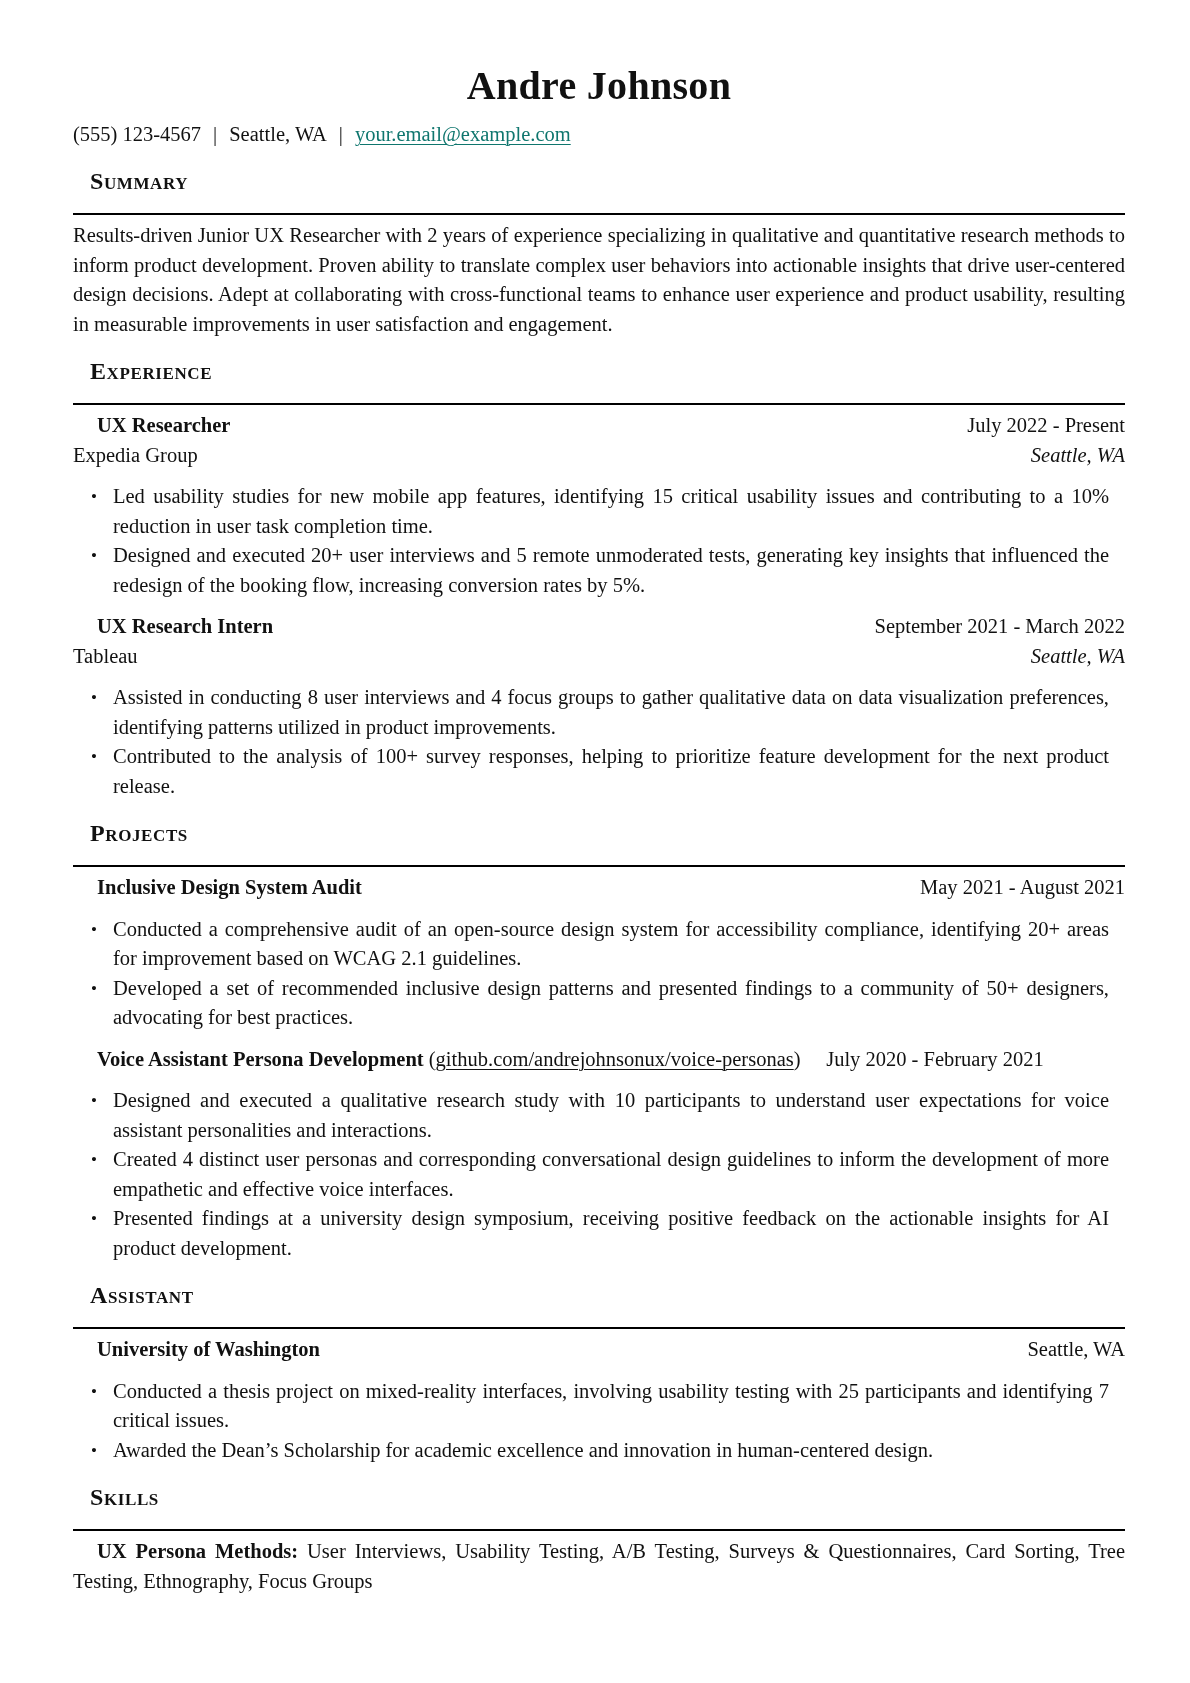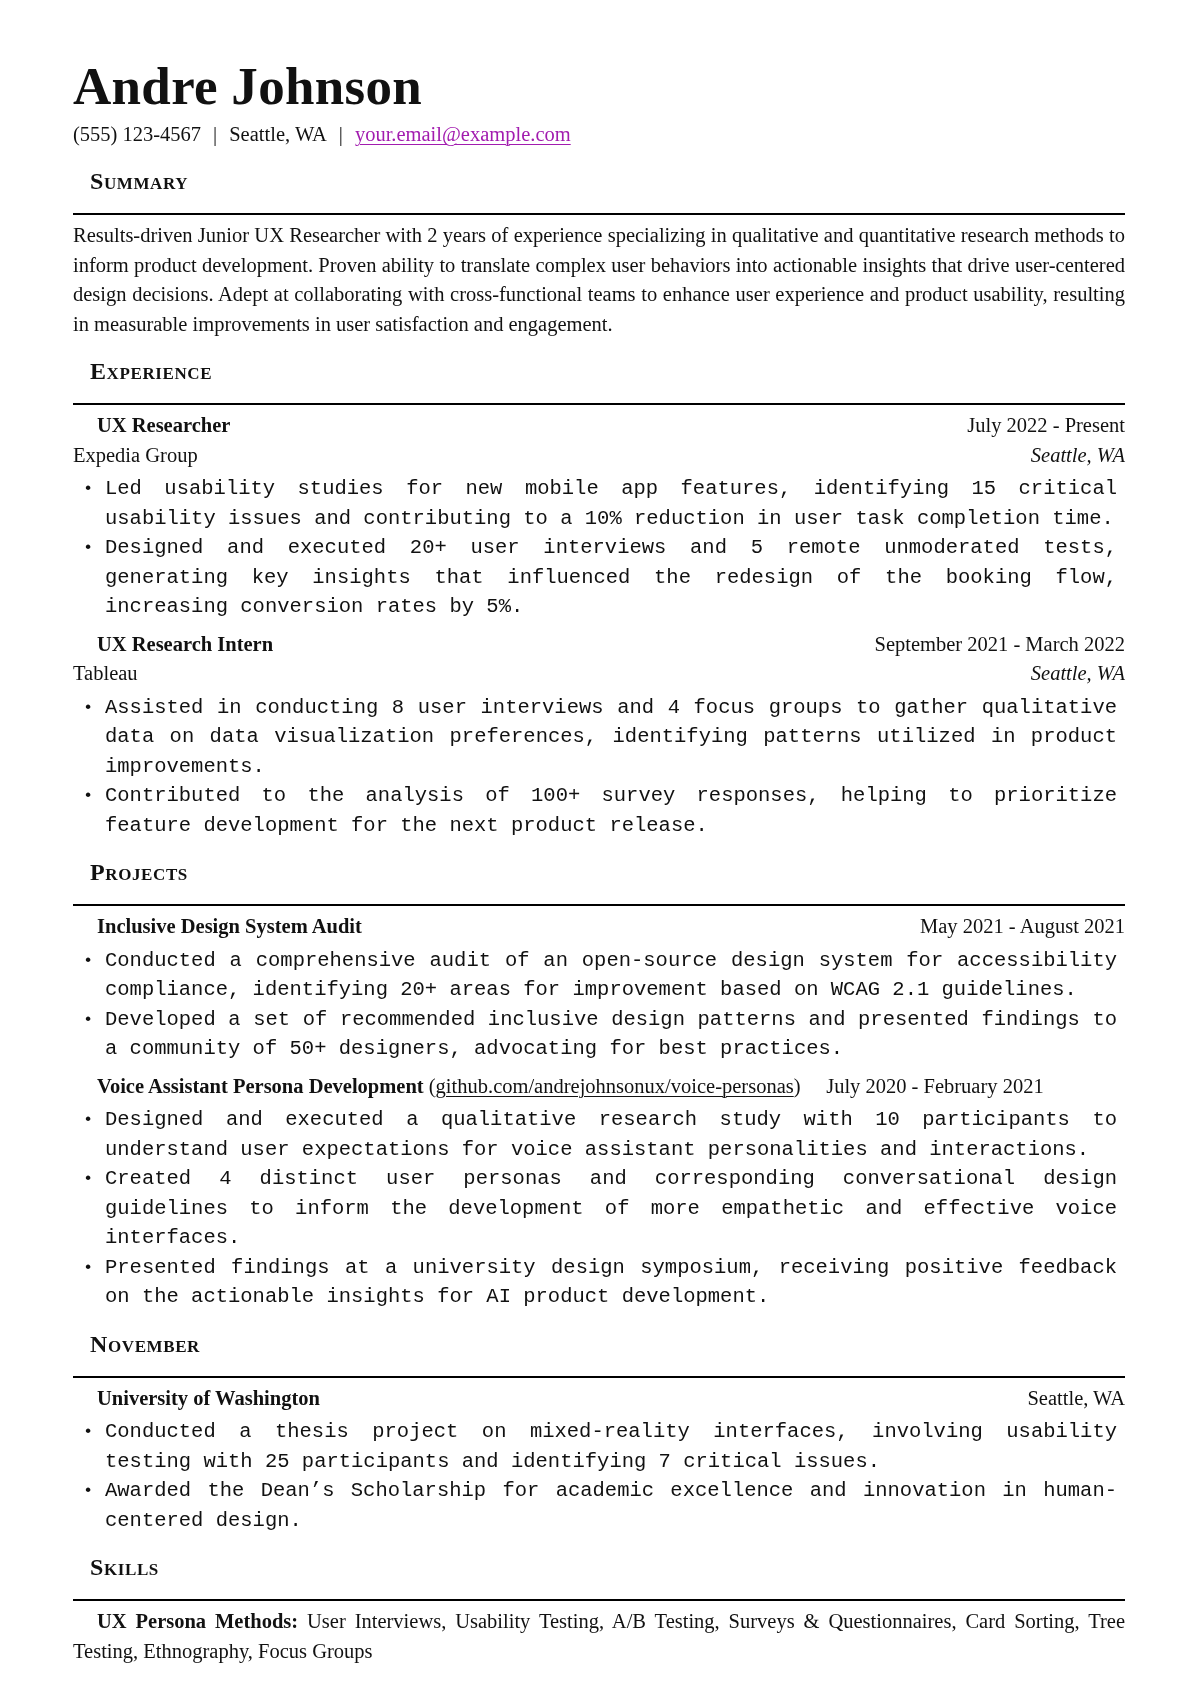--- a/index.html
+++ b/index.html
@@ -9,38 +9,38 @@
     color: #111111;
   }
   .page {
     position: relative;
     padding: 62px 65px 0 73px;
     font-family: "Liberation Serif", "DejaVu Serif", serif;
     font-size: 20.5px;
     line-height: 29.5px;
   }
   .name {
-    font-size: 53px; font-weight: bold; line-height: 48px;
-    margin: 0 0 10px 0; letter-spacing: 0.3px;
+    font-size: 40px; font-weight: bold; line-height: 48px;
+    margin: 0 0 10px 0; letter-spacing: 0.3px; text-align: center;
   }
   .contact { font-size: 20.5px; line-height: 28px; margin-bottom: 18px; }
   .contact .sep { margin: 0 12px; }
-  .contact a { color: #a21caf; text-decoration: underline; text-decoration-thickness: 1px; text-underline-offset: 3px; }
+  .contact a { color: #0f766e; text-decoration: underline; text-decoration-thickness: 1px; text-underline-offset: 3px; }
   .section-title {
     font-variant: small-caps; font-weight: bold; font-size: 24px;
     line-height: 30px; letter-spacing: 0.6px; margin: 17px;
   }
   .rule { border: 0; border-top: 2px solid #000; margin: 2px 0 6px 0; }
   .section { margin-bottom: 8px; }
   .para { text-align: justify; margin: 0; }
   .row { display: flex; justify-content: space-between; align-items: baseline; }
   .bold { font-weight: bold; margin-left: 24px; }
   .ital { font-style: italic; }
   .entry { margin-bottom: 8px; }
-  ul.bullets { margin: 4px; padding: 0 0 0 28px; list-style: none; font-family: Liberation Mono, monospace; }
+  ul.bullets { margin: 12px; padding: 0 0 0 28px; list-style: none; }
   ul.bullets li { position: relative; text-align: justify; padding-right: 4px; }
   ul.bullets li::before {
     content: "\2022"; position: absolute; left: -22px; top: 0; font-size: 17px;
   }
   .link { text-decoration: underline; text-decoration-thickness: 1px; text-underline-offset: 3px; }
   .proj-head { display: block; }
 </style>
 </head>
 <body>
 
@@ -115,21 +115,21 @@
       </div>
       <ul class="bullets">
         <li>Designed and executed a qualitative research study with 10 participants to understand user expectations for voice assistant personalities and interactions.</li>
         <li>Created 4 distinct user personas and corresponding conversational design guidelines to inform the development of more empathetic and effective voice interfaces.</li>
         <li>Presented findings at a university design symposium, receiving positive feedback on the actionable insights for AI product development.</li>
       </ul>
     </div>
   </div>
 
   <div class="section">
-    <h2 class="section-title">November</h2>
+    <h2 class="section-title">Assistant</h2>
     <hr class="rule">
 
     <div class="entry">
       <div class="row">
         <span class="bold">University of Washington</span>
         <span>Seattle, WA</span>
       </div>
       <ul class="bullets">
         <li>Conducted a thesis project on mixed-reality interfaces, involving usability testing with 25 participants and identifying 7 critical issues.</li>
         <li>Awarded the Dean’s Scholarship for academic excellence and innovation in human-centered design.</li>

